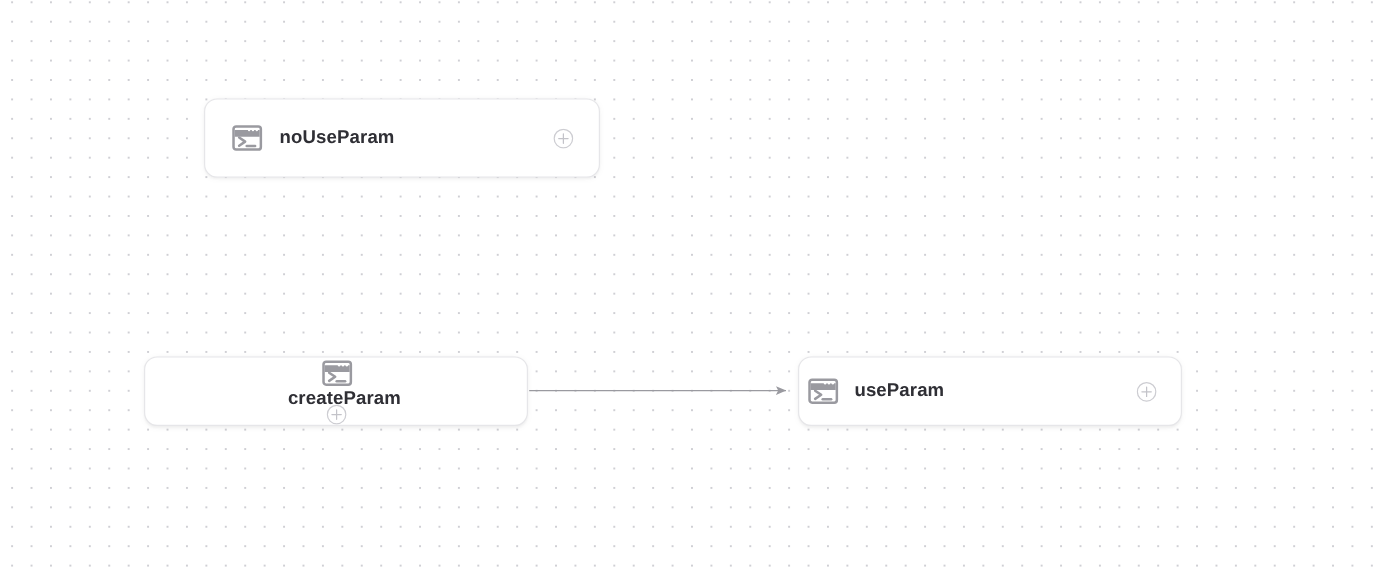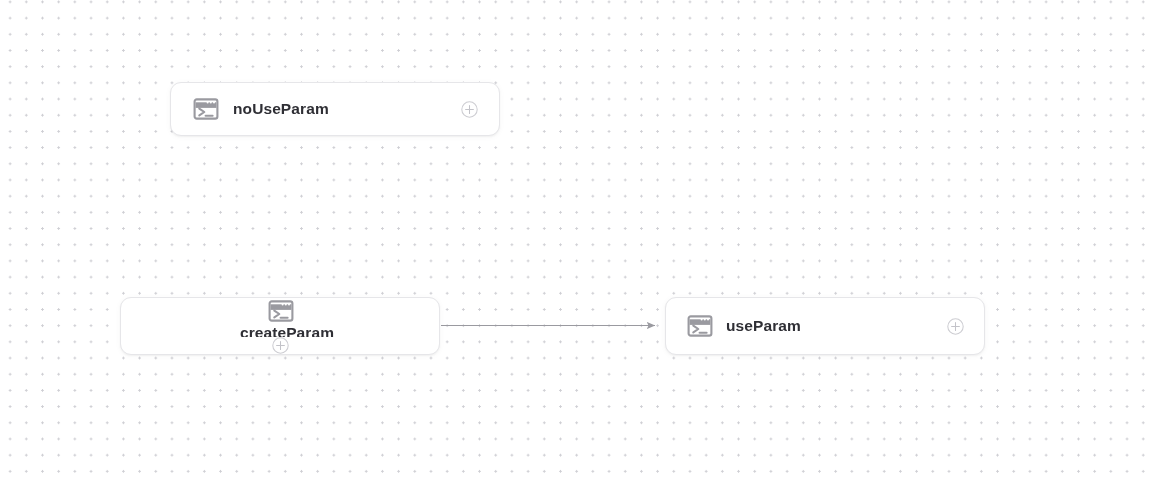--- a/index.html
+++ b/index.html
@@ -71,37 +71,37 @@
   .node-plus {
     flex: 0 0 auto;
     width: 17px;
     height: 17px;
     display: block;
   }
 
   
   #node-nouseparam {
     left: 170px;  top: 82px;
-    width: 330px; height: 54px;
+    width: 330px; height: 66px;
     padding: 0 21px 0 22px;
   }
   #node-nouseparam .node-label { margin-left: 14px; }
 
   #node-createparam {
     left: 120px;  top: 297px;
     width: 320px; height: 58px;
     padding: 0 20px 0 21px;
     flex-direction: column;
   }
   #node-createparam .node-label { margin-left: 13px; }
 
   #node-useparam {
     left: 665px;  top: 297px;
     width: 320px; height: 58px;
-    padding: 0 20px 0 21px;
+    padding: 0 20px 0 7px;
   }
   #node-useparam .node-label { margin-left: 13px; }
 </style>
 </head>
 <body>
 
 <div id="canvas">
 
   <svg id="edges" viewBox="0 0 1153 481" width="1153" height="481" xmlns="http://www.w3.org/2000/svg">
     <defs>

